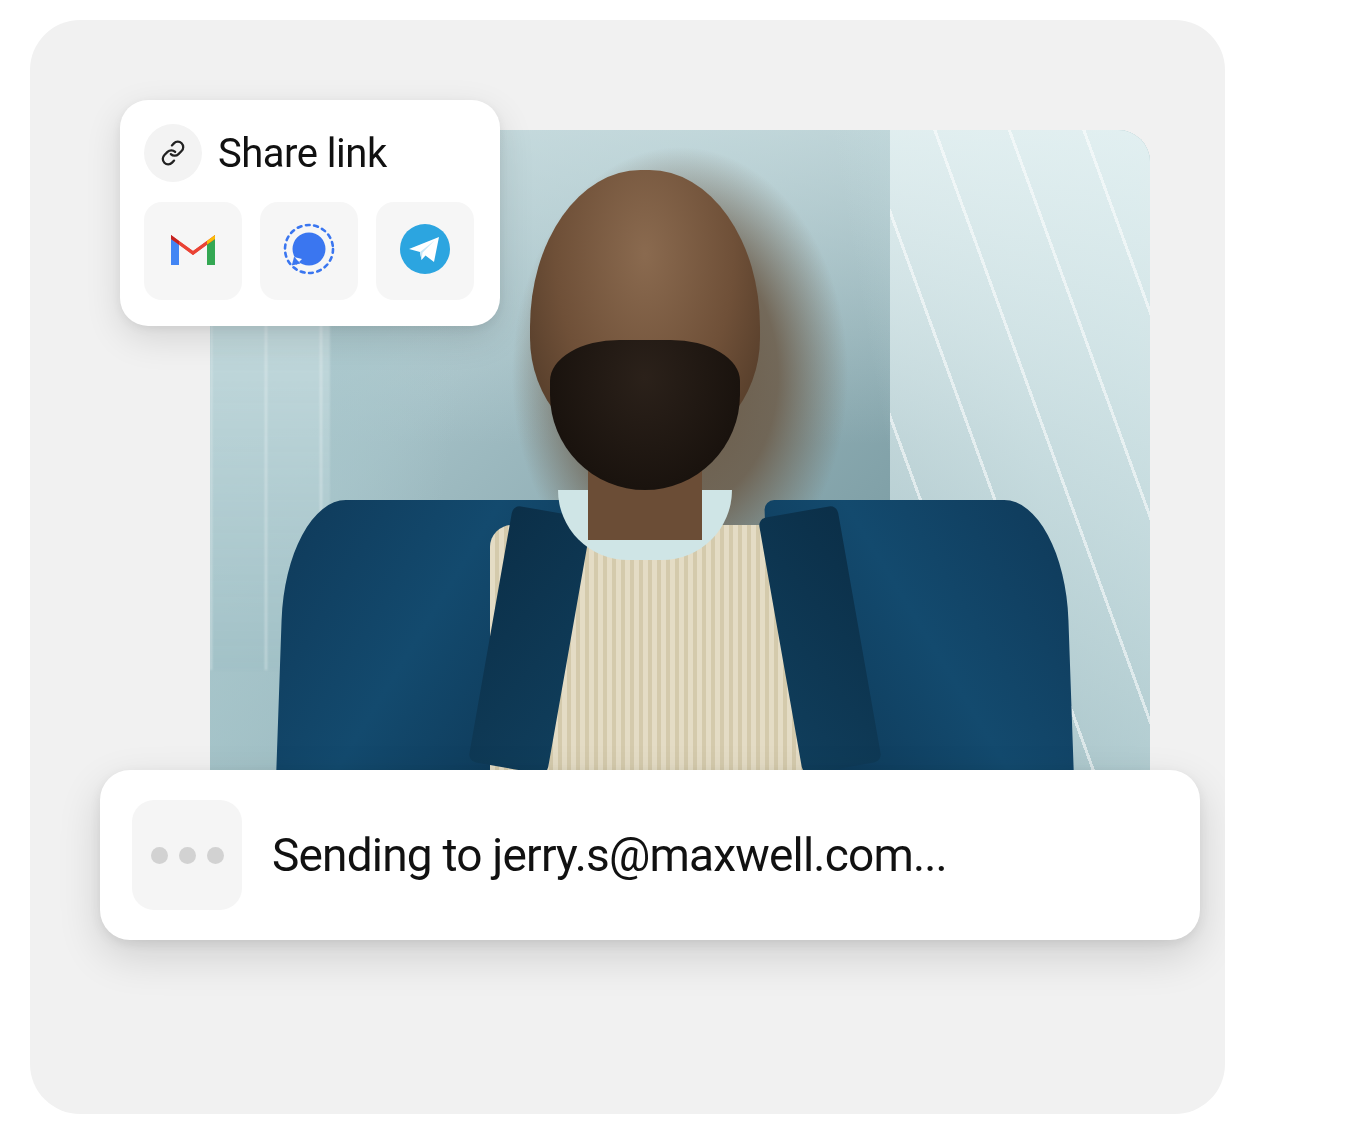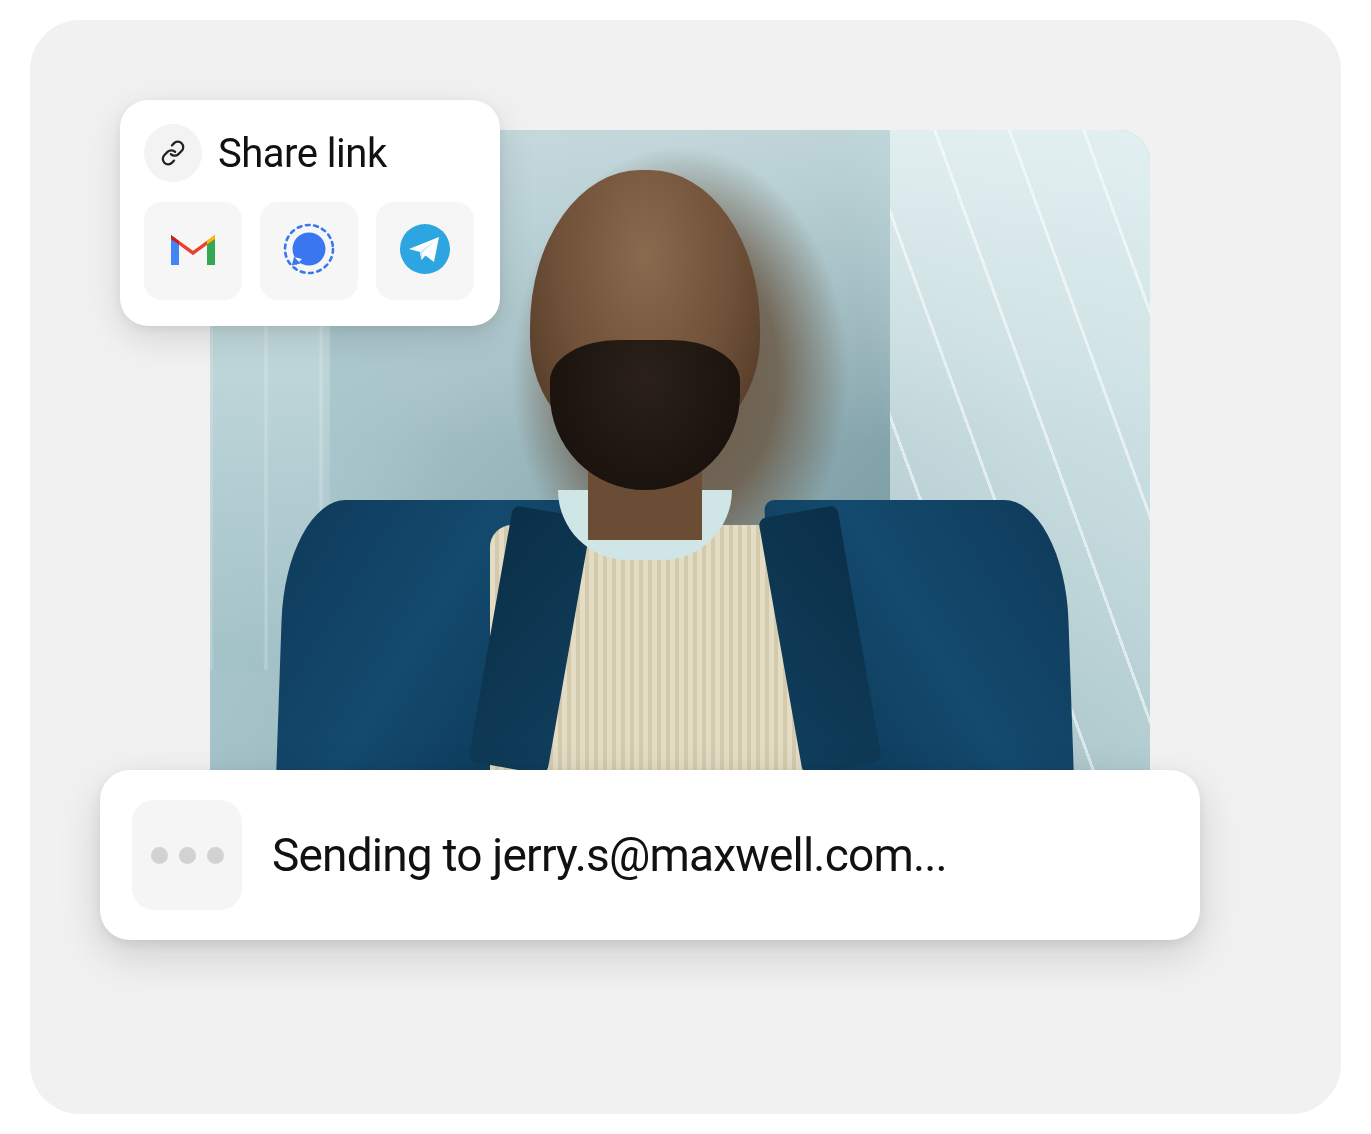--- a/index.html
+++ b/index.html
@@ -11,21 +11,21 @@
       font-family: -apple-system, BlinkMacSystemFont, 'Segoe UI', Roboto, Helvetica, Arial, sans-serif;
       background: #fff;
       width: 1371px;
       height: 1134px;
       position: relative;
     }
     .canvas {
       position: absolute;
       top: 20px;
       left: 30px;
-      width: 1311px;
+      width: 1195px;
       height: 1094px;
       background: #f1f1f1;
       border-radius: 50px;
       overflow: hidden;
       text-decoration: underline;
     }
     .photo {
       position: absolute;
       top: 110px;
       left: 180px;

